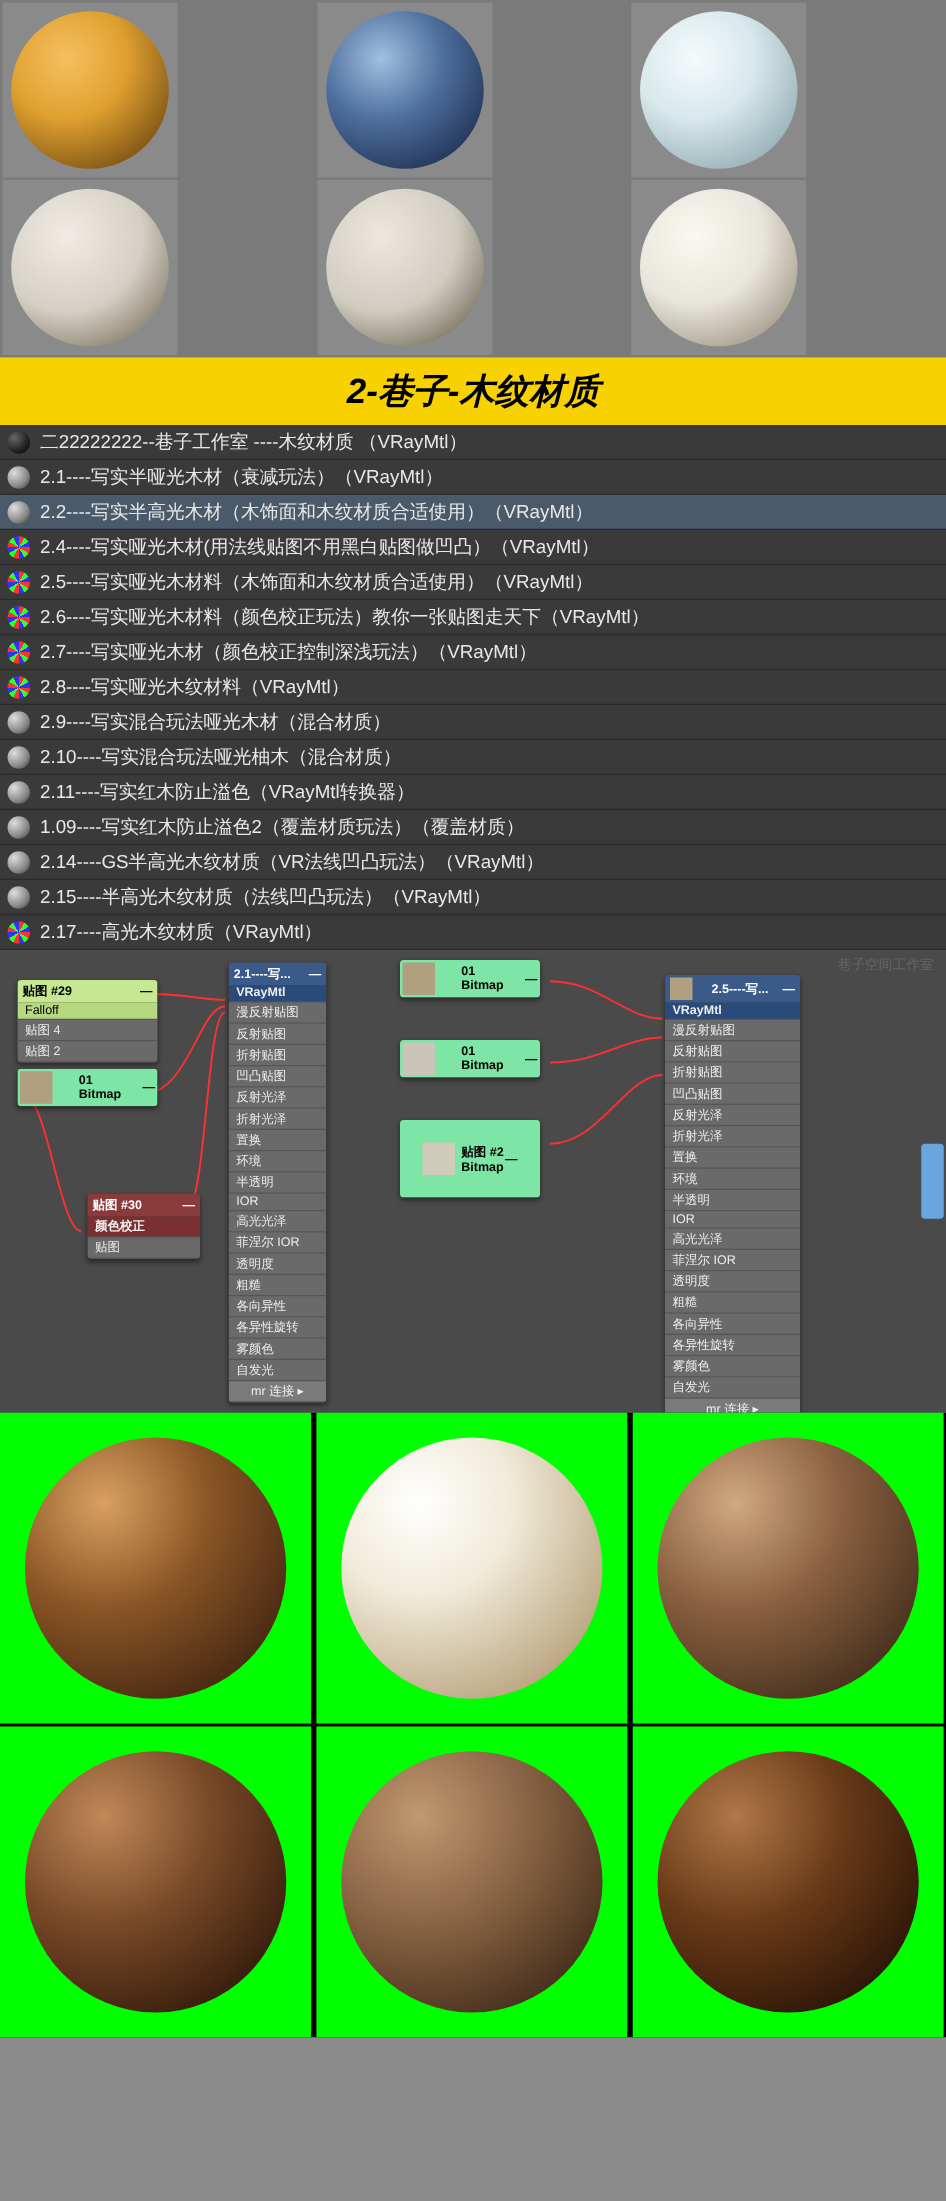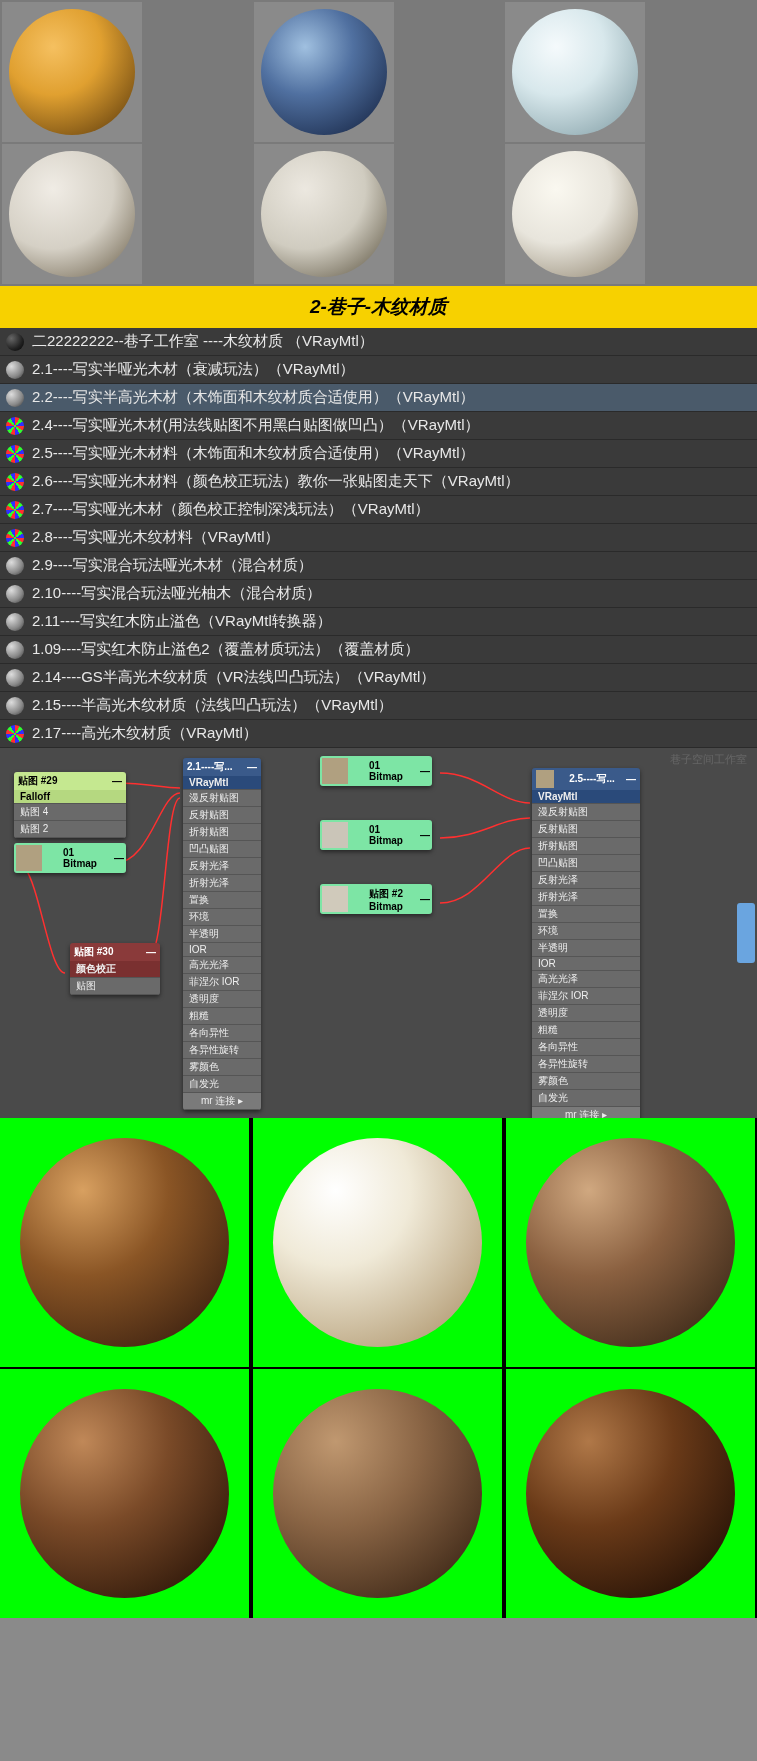--- a/index.html
+++ b/index.html
@@ -6,21 +6,21 @@
 body{background:#8a8a8a;width:757px}
 .sphere-grid{display:grid;grid-template-columns:repeat(3,1fr);gap:2px;background:#7a7a7a;padding:2px}
 .sphere-cell{background:#8a8a8a;aspect-ratio:1;display:flex;align-items:center;justify-content:center;height:140px}
 .sphere{width:90%;height:90%;border-radius:50%}
 .sp-orange{background:radial-gradient(circle at 35% 30%,#f5c060,#e0a030 40%,#6a4510 90%)}
 .sp-blue{background:radial-gradient(circle at 35% 30%,#a0c0e0,#5070a0 40%,#1a2a4a 90%)}
 .sp-lblue{background:radial-gradient(circle at 35% 30%,#f5fafc,#d8e8ec 40%,#8aa5ac 90%)}
 .sp-crack{background:radial-gradient(circle at 35% 30%,#f0ece5,#d5d0c5 50%,#706550 95%)}
 .sp-rough{background:radial-gradient(circle at 35% 30%,#ece8e0,#d0ccc0 50%,#605845 95%)}
 .sp-shiny{background:radial-gradient(circle at 35% 30%,#faf8f0,#e8e5dc 45%,#908570 95%)}
-.title-bar{background:#f7d100;color:#000;font-size:19px;font-weight:bold;text-align:center;padding:8px 0;font-style:italic}
+.title-bar{background:#f7d100;color:#000;font-size:28px;font-weight:bold;text-align:center;padding:8px 0;font-style:italic}
 .mat-list{background:#3a3a3a}
 .mat-row{display:flex;align-items:center;padding:3px 6px;border-bottom:1px solid #2a2a2a;cursor:pointer;color:#e8e8e8;font-size:15px;min-height:28px}
 .mat-row.sel{background:#4a5a6a}
 .mat-ico{width:18px;height:18px;border-radius:50%;background:radial-gradient(circle at 30% 30%,#ddd,#888 60%,#333);margin-right:8px;flex-shrink:0}
 .mat-ico.dk{background:radial-gradient(circle at 30% 30%,#666,#222 60%,#000)}
 .mat-ico.ck{background:repeating-conic-gradient(#ff3030 0deg 30deg,#30ff30 30deg 60deg,#3030ff 60deg 90deg)}
 .node-editor{background:#4a4a4a;padding:20px 10px;position:relative;height:370px;overflow:hidden}
 .node-editor svg{position:absolute;top:0;left:0;width:100%;height:100%;pointer-events:none}
 .node{position:absolute;border-radius:3px;font-size:10px;color:#fff;overflow:hidden;box-shadow:0 2px 4px rgba(0,0,0,.5)}
 .node-hdr{padding:2px 4px;font-weight:bold;display:flex;justify-content:space-between;align-items:center}
@@ -142,21 +142,21 @@
     <path d="M 440 25 C 480 25 500 55 530 55" stroke="#ff3030" fill="none" stroke-width="1.5"></path>
     <path d="M 440 90 C 480 90 500 70 530 70" stroke="#ff3030" fill="none" stroke-width="1.5"></path>
     <path d="M 440 155 C 480 155 500 100 530 100" stroke="#ff3030" fill="none" stroke-width="1.5"></path>
   </svg>
 
   <div class="node falloff" style="left:14px;top:24px;width:112px">
     <div class="node-hdr">
         <span>贴图 #29</span>
         <span>—</span>
       </div>
-    <div class="node-slot" style="background:#b5d880;color:#000;font-weight:bold">Falloff</div>
+    <div class="node-slot" style="background:#b5d880;color:#000;font-weight:normal">Falloff</div>
     <div class="node-body">
       <div class="node-slot">贴图 4</div>
       <div class="node-slot">贴图 2</div>
     </div>
   </div>
 
   <div class="node bitmap" style="left:14px;top:95px;width:112px">
     <div class="node-hdr" style="padding:2px">
         <span class="thumb"></span>
         <span><b>01</b><br><span>Bitmap</span></span>
@@ -212,21 +212,21 @@
       </div>
   </div>
   <div class="node bitmap" style="left:320px;top:72px;width:112px">
     <div class="node-hdr" style="padding:2px">
         <span class="thumb" style="background:#cac5b8"></span>
         <span><b>01</b><br><span>Bitmap</span></span>
         <span>—</span>
       </div>
   </div>
   <div class="node bitmap" style="left:320px;top:136px;width:112px">
-    <div class="node-hdr" style="padding:2px">
+    <div class="node-hdr" style="padding:18px">
         <span class="thumb" style="background:#d0cabb"></span>
         <span><b>贴图 #2</b><br><span>Bitmap</span></span>
         <span>—</span>
       </div>
   </div>
 
   <div class="node vray" style="left:532px;top:20px;width:108px" id="vray2">
       <div class="node-hdr">
         <span class="thumb" style="width:18px;height:18px"></span>
         <span>2.5----写...</span>

